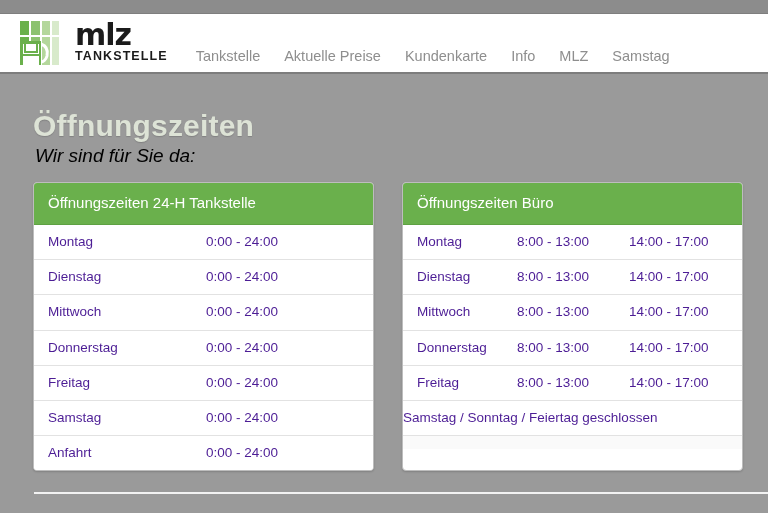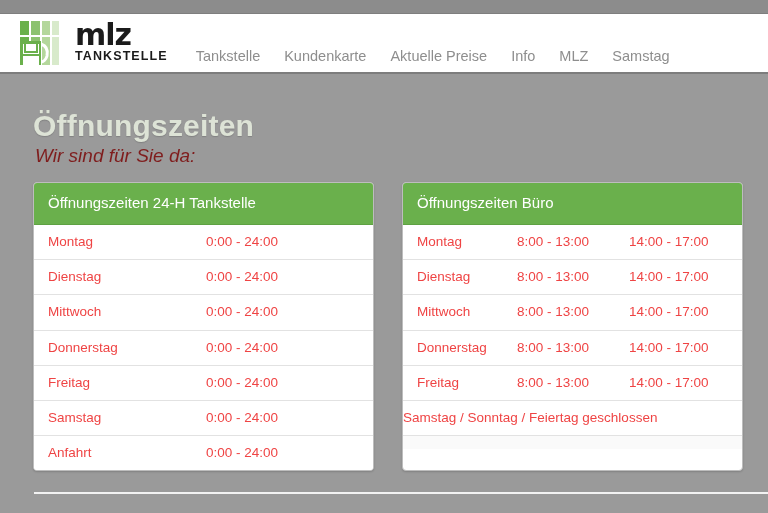--- a/index.html
+++ b/index.html
@@ -109,21 +109,21 @@
     font-weight: bold;
     letter-spacing: 0.2px;
     text-shadow: 0 1px 1px rgba(60,60,60,0.25);
   }
   .page-subtitle {
     position: absolute;
     left: 35px;
     top: 69px;
     font-size: 19px;
     font-style: italic;
-    color: #7f1d1d;
+    color: #000000;
     font-weight: normal;
   }
 
   
   .panels {
     position: absolute;
     top: 106px;
     left: 33px;
     width: 710px;
     display: flex;
@@ -146,21 +146,21 @@
     font-size: 15px;
     padding: 11px 14px 12px 14px;
     line-height: 1.2;
   }
   .panel-body { background: #ffffff; }
 
   table.hours {
     width: 100%;
     border-collapse: collapse;
     font-size: 13.5px;
-    color: #ef4444;
+    color: #4c1d95;
   }
   table.hours tr { border-top: 1px solid #e2e2e2; }
   table.hours tr:first-child { border-top: none; }
   table.hours td {
     padding: 9px 0 9px 0;
     vertical-align: middle;
     line-height: 1.2;
   }
   table.hours td.day { padding-left: 14px; }
   .p1 td.day   { width: 158px; }
@@ -209,22 +209,22 @@
       </svg>
     </span>
     <span class="logo-text">
       <span class="logo-word">mlz</span>
       <span class="logo-sub">TANKSTELLE</span>
     </span>
   </div>
 
   <nav class="main-nav">
     <a class="nav-item" href="#">Tankstelle</a>
+    <a class="nav-item" href="#">Aktuelle Preise</a>
     <a class="nav-item" href="#">Kundenkarte</a>
-    <a class="nav-item" href="#">Aktuelle Preise</a>
     <a class="nav-item" href="#">Info</a>
     <a class="nav-item" href="#">MLZ</a>
     <a class="nav-item" href="#">Samstag</a>
   </nav>
 
 </header>
 
 <main class="content">
 
   <h1 class="page-title">Öffnungszeiten</h1>

